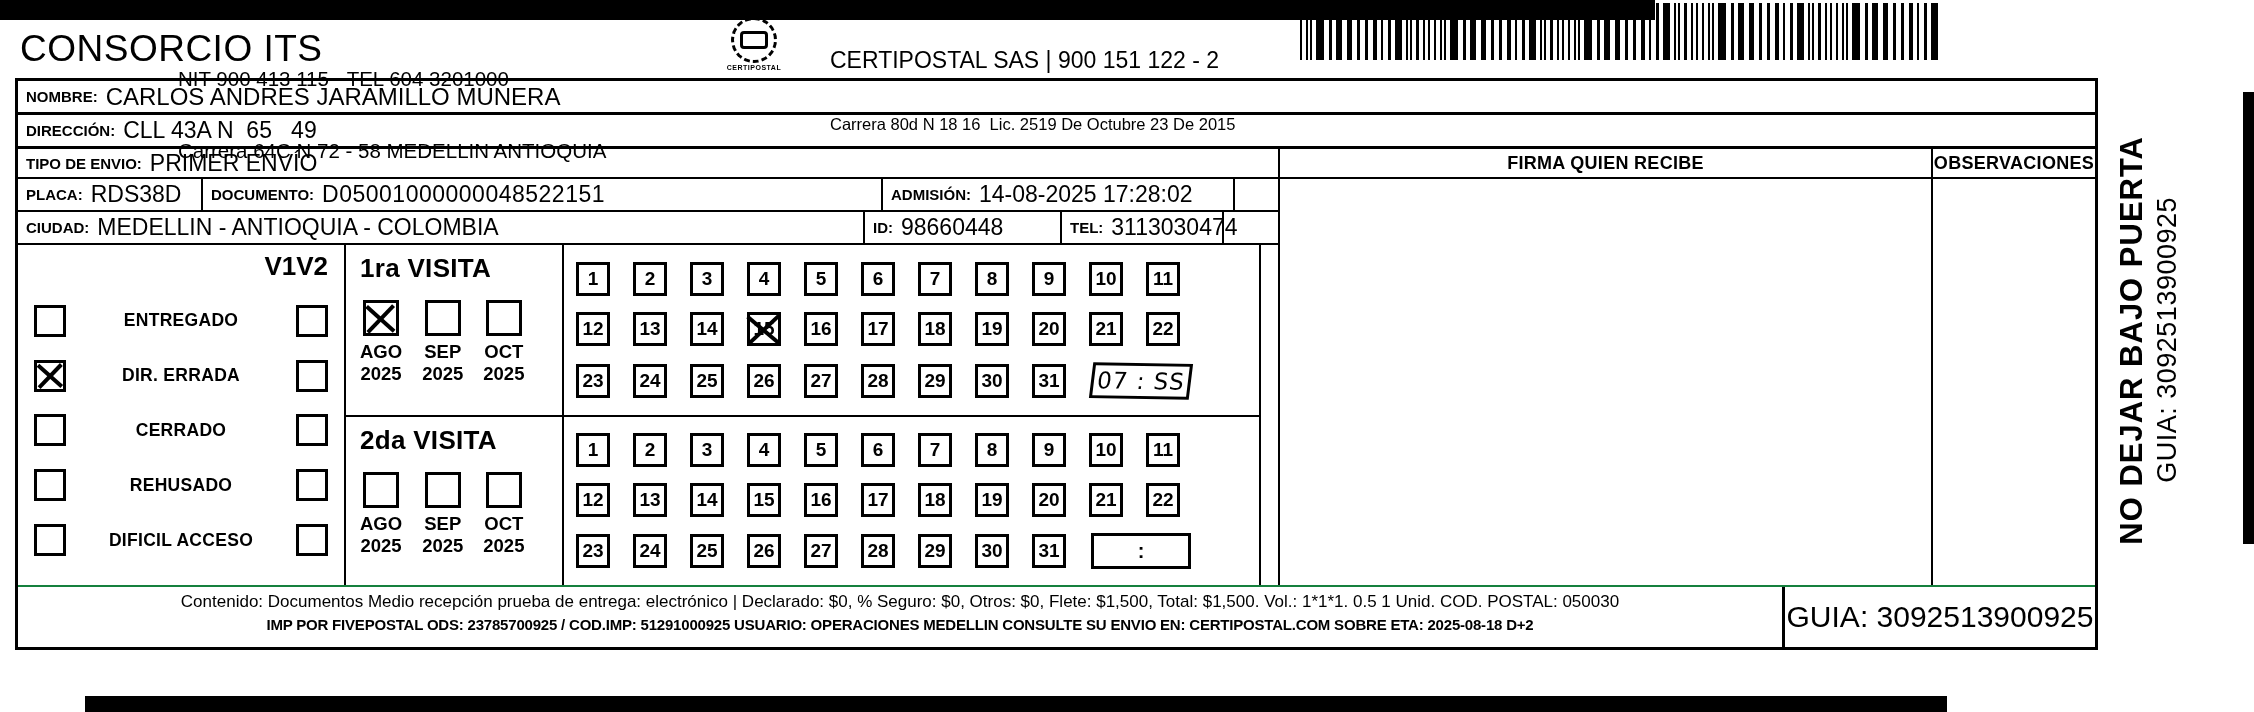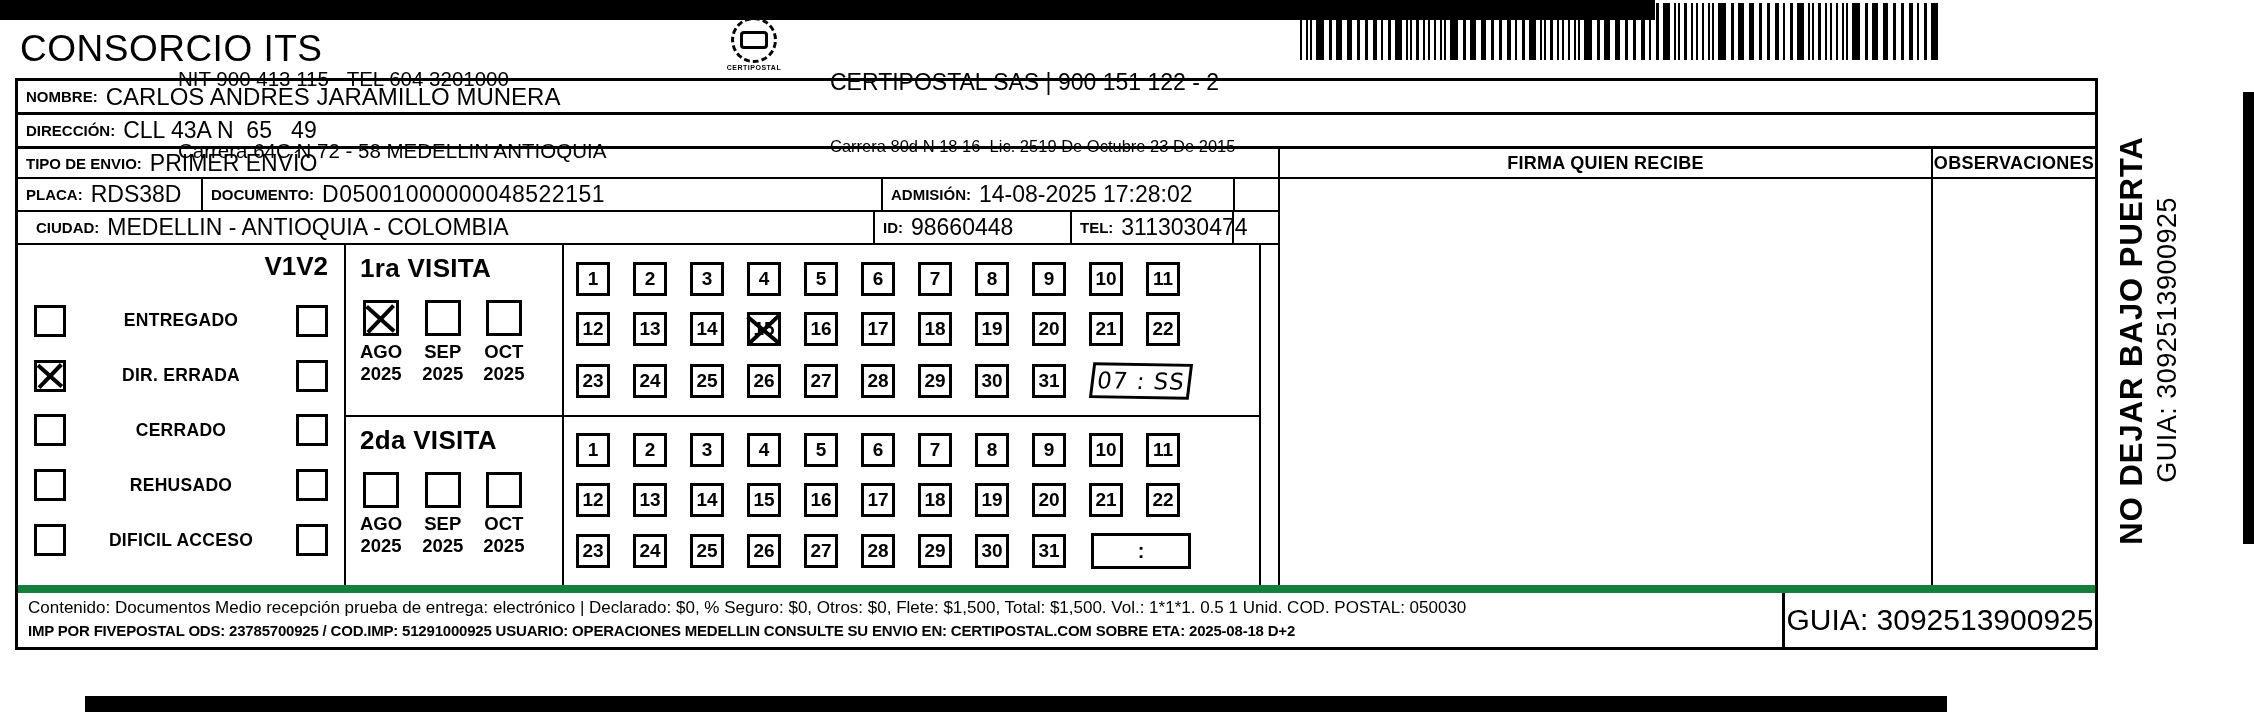--- a/index.html
+++ b/index.html
@@ -14,21 +14,21 @@
   .artifact-right{left:2243px; top:92px; width:11px; height:452px;}
 
   
   .company-name{position:absolute; left:20px; top:28px; font-size:37px; letter-spacing:.5px; white-space:pre;}
   .sender-block{position:absolute; left:178px; top:19px; font-size:20.5px; line-height:24px; white-space:pre;}
   .logo{position:absolute; left:724px; top:17px; width:60px; text-align:center;}
   .logo-circle{width:40px; height:40px; margin:0 auto; border:3px dashed #000; border-radius:50%;
     display:flex; align-items:center; justify-content:center;}
   .logo-glyph{width:22px; height:12px; border:3px solid #000; border-radius:4px;}
   .logo-caption{font-size:7px; font-weight:bold; letter-spacing:.5px; margin-top:1px;}
-  .carrier-block{position:absolute; left:830px; top:33px; white-space:pre;}
+  .carrier-block{position:absolute; left:830px; top:11px; white-space:pre;}
   .carrier-line1{font-size:23px;}
   .carrier-line2{font-size:16.5px; margin-top:5px;}
   .barcode{position:absolute; left:1300px; top:3px; width:645px; height:57px; display:flex; overflow:hidden;}
   .barcode span{display:inline-block; height:100%; background:#000; flex:none;}
 
   
   .main-box{position:absolute; left:15px; top:78px; width:2083px; height:572px;
     border:3px solid #000; box-sizing:border-box; display:flex; flex-direction:column;}
   .frow{display:flex; align-items:center; box-sizing:border-box;}
   .row-nombre,.row-direccion{height:34px; border-bottom:3px solid #000; padding-left:8px;}
@@ -39,21 +39,21 @@
   .mid{flex:1; display:flex; min-height:0;}
   .left-col{width:1262px; flex:none; border-right:2px solid #000; display:flex; flex-direction:column; box-sizing:border-box;}
   .row-tipo{height:30px; border-bottom:2px solid #000; padding-left:8px;}
   .row-cells{border-bottom:2px solid #000;}
   .cell{display:flex; align-items:center; padding-left:8px; box-sizing:border-box; height:100%; border-right:2px solid #000;}
   .row-placa{height:33px;}
   .cell-placa{width:185px; flex:none;}
   .cell-documento{width:680px; flex:none;}
   .cell-documento .val{letter-spacing:.5px;}
   .cell-admision{width:352px; flex:none;}
-  .row-ciudad{height:33px;padding-left:10px;}
+  .row-ciudad{height:33px;}
   .cell-ciudad{width:847px; flex:none;}
   .cell-id{width:197px; flex:none;}
   .cell-tel{width:162px; flex:none;}
   .cell-gap{flex:1; border-right:none;}
 
   
   .visitas{flex:1; display:flex; min-height:0;}
   .status-box{width:328px; flex:none; border-right:2px solid #000; box-sizing:border-box; position:relative;
     display:flex; flex-direction:column; padding-top:4px;}
   .status-heads{display:flex; justify-content:flex-end; padding:2px 16px 0 22px;}
@@ -91,21 +91,21 @@
   .time-box.handwritten{font-family:"DejaVu Sans", sans-serif; font-weight:400; font-size:23px;
     transform:skewX(-6deg) rotate(1deg); letter-spacing:1px;}
   .mid-gap{flex:1;}
 
   .firma-col{width:653px; flex:none; border-right:2px solid #000; box-sizing:border-box;}
   .obs-col{flex:1;}
   .col-head{height:30px; border-bottom:2px solid #000; display:flex; align-items:center; justify-content:center;
     font-size:18px; font-weight:bold; letter-spacing:.3px; box-sizing:border-box;}
 
   
-  .footer-row{height:62px; flex:none; border-top:8px solid #15803d; display:flex; box-sizing:border-box;}
+  .footer-row{height:62px; flex:none; border-top:2px solid #15803d; display:flex; box-sizing:border-box;text-align:center;}
   .footer-text{flex:1; padding:5px 10px 0 10px; border-right:3px solid #000; box-sizing:border-box; overflow:hidden;}
   .footer-line1{font-size:17px; white-space:nowrap;}
   .footer-line2{font-size:15px; font-weight:bold; margin-top:4px; white-space:nowrap; letter-spacing:-.2px;}
   .footer-guia{width:310px; flex:none; display:flex; align-items:center; justify-content:center; font-size:30px; white-space:pre;}
 
   
   .side-note{position:absolute; left:2098px; top:60px; width:100px; height:560px;
     display:flex; align-items:center; justify-content:center; gap:2px;}
   .side-note span{writing-mode:vertical-rl; transform:rotate(180deg); white-space:pre;}
   .side-line1{font-size:31px; font-weight:bold; letter-spacing:1px;}

